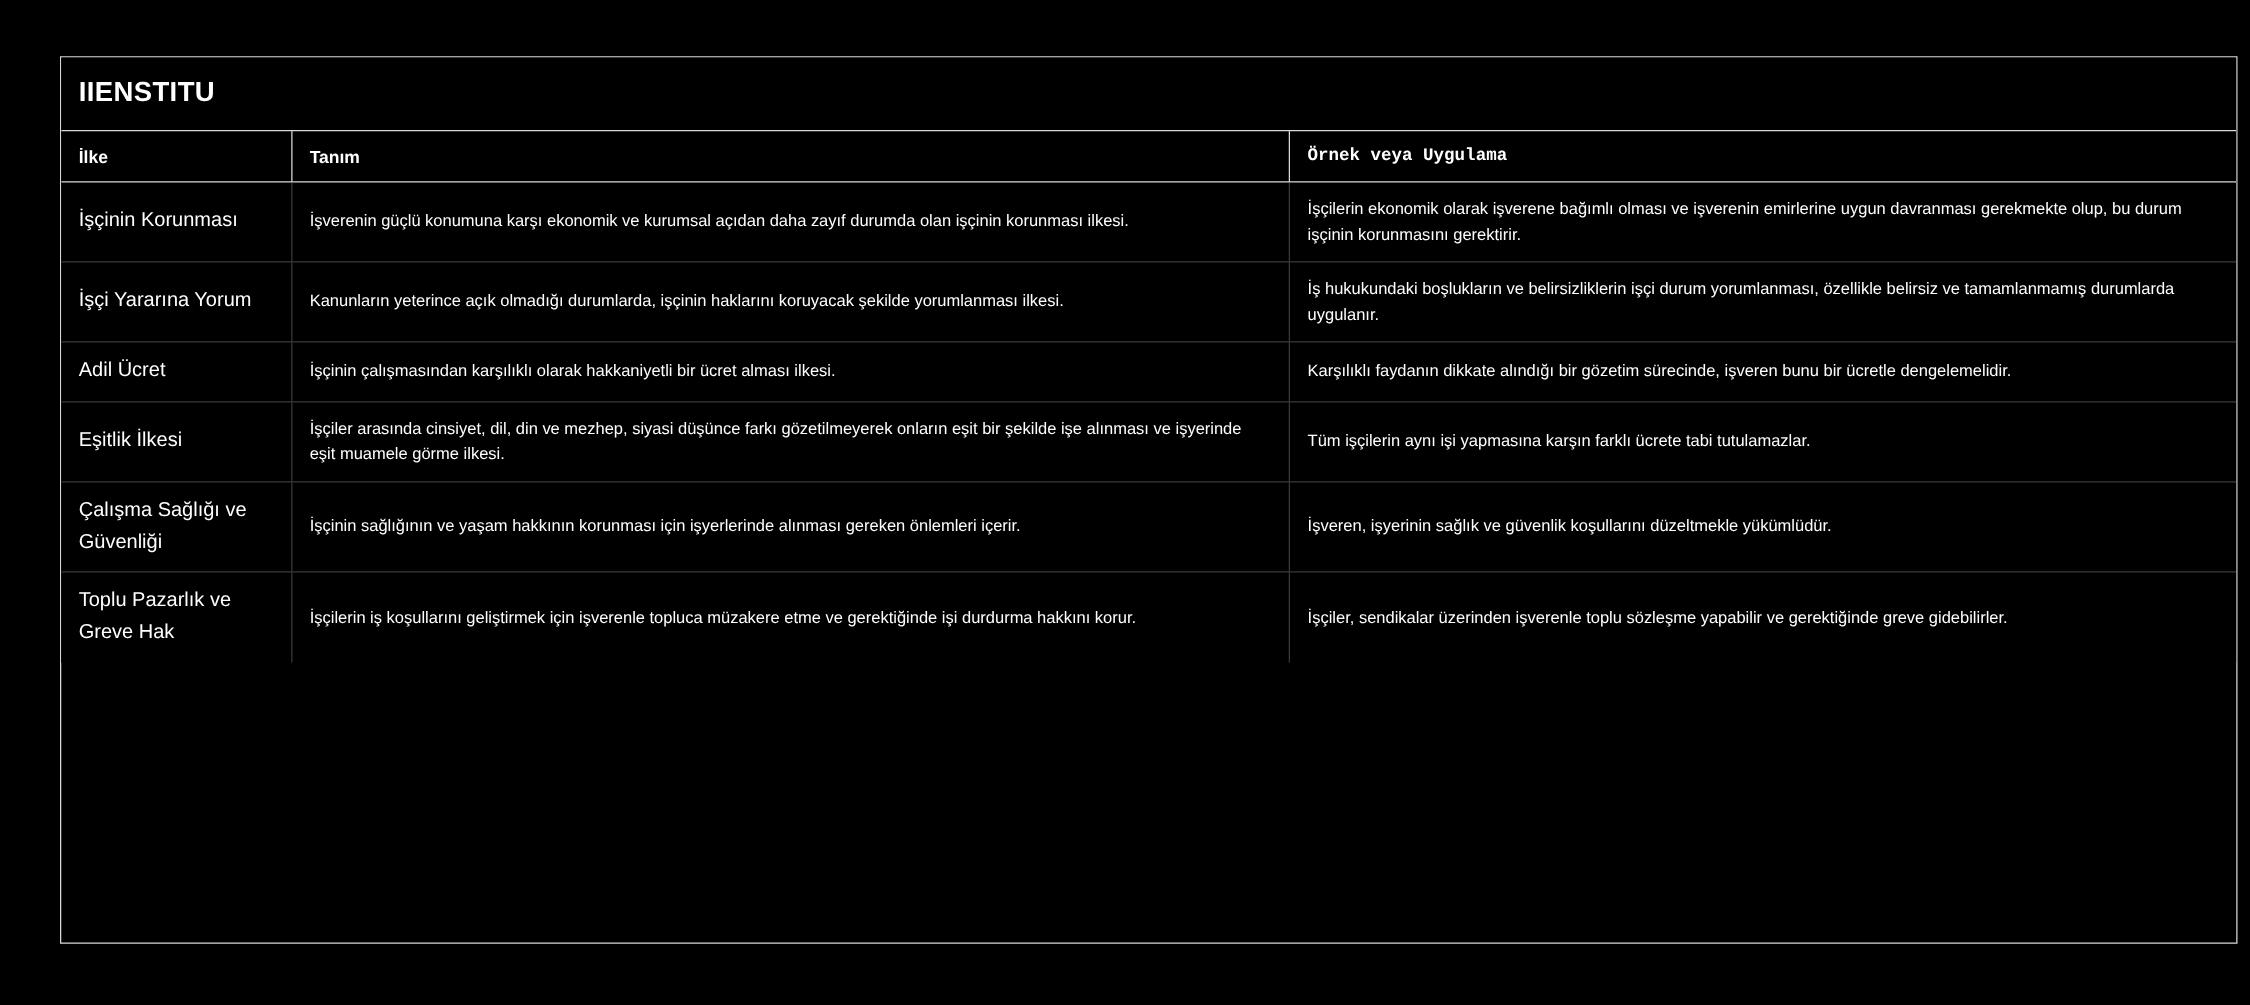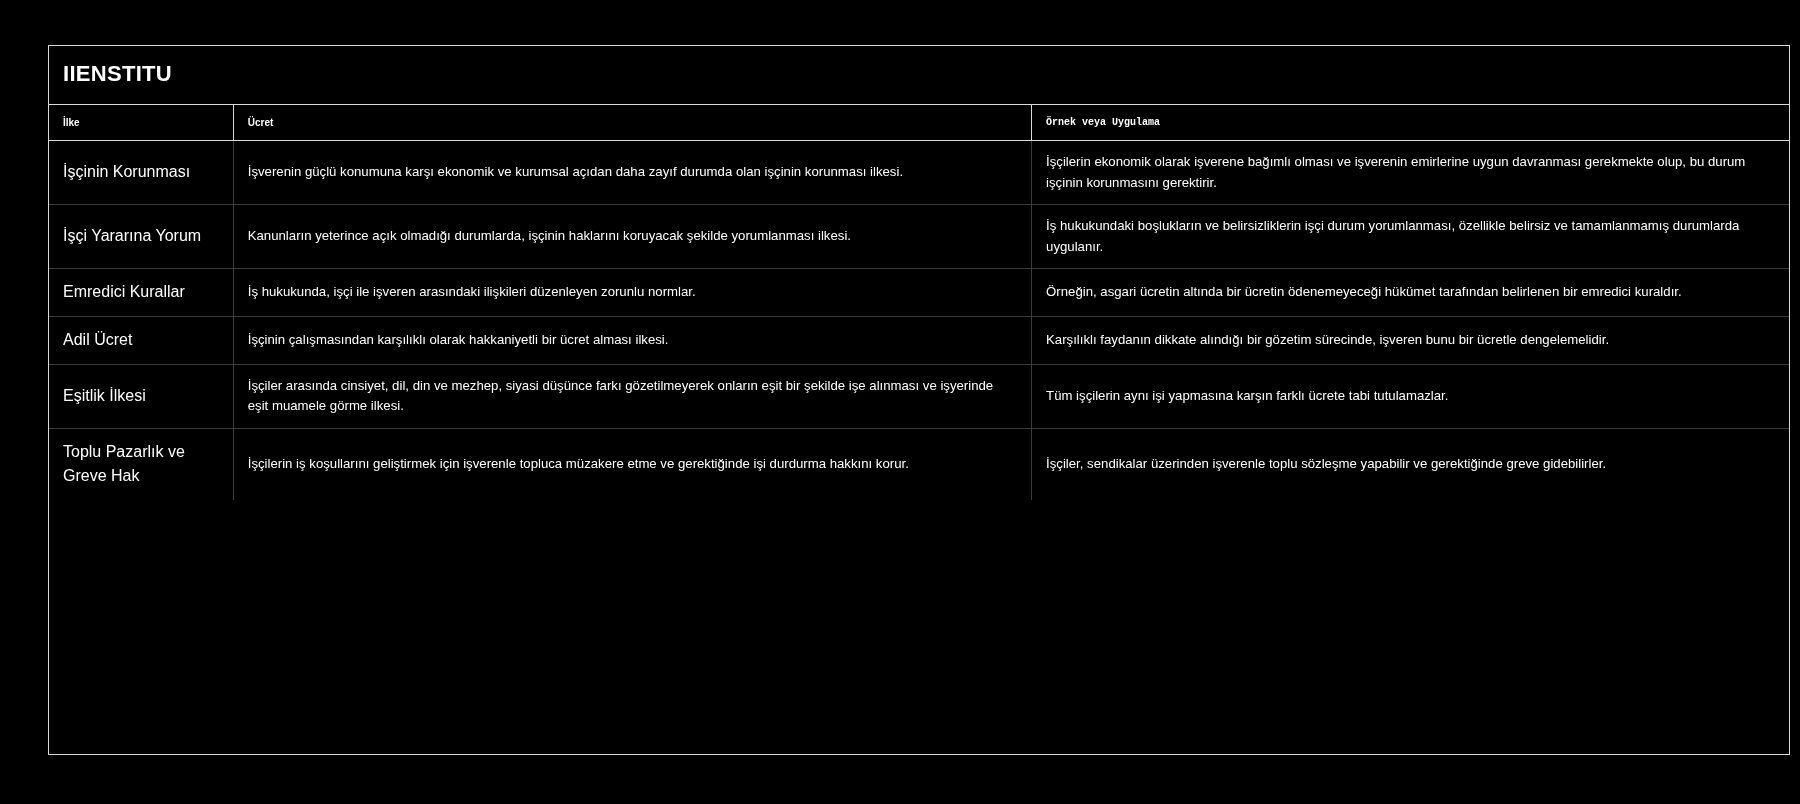--- a/index.html
+++ b/index.html
@@ -60,21 +60,21 @@
     font-weight: bold;
     letter-spacing: 0.3px;
     color: #ffffff;
     line-height: 1.1;
   }
 
   
   tr.head-row th {
     background: #000000;
     color: #ffffff;
-    font-size: 10px;
+    font-size: 14px;
     font-weight: bold;
     text-align: left;
     padding: 12px 14px 12px 14px;
     border-bottom: 1px solid #d9d9d9;
     border-right: 1px solid #d9d9d9;
     vertical-align: middle;
     white-space: nowrap;
   }
   tr.head-row th:last-child { border-right: none; font-family: Liberation Mono, monospace; }
 
@@ -107,49 +107,49 @@
         <col class="c3">
       </colgroup>
       <thead>
         <tr class="brand-row">
           <td colspan="3">
             <div class="brand-title">IIENSTITU</div>
           </td>
         </tr>
         <tr class="head-row">
           <th>İlke</th>
-          <th>Ücret</th>
+          <th>Tanım</th>
           <th>Örnek veya Uygulama</th>
         </tr>
       </thead>
       <tbody>
         <tr>
           <td class="col-ilke">İşçinin Korunması</td>
           <td class="col-tanim">İşverenin güçlü konumuna karşı ekonomik ve kurumsal açıdan daha zayıf durumda olan işçinin korunması ilkesi.</td>
           <td class="col-ornek">İşçilerin ekonomik olarak işverene bağımlı olması ve işverenin emirlerine uygun davranması gerekmekte olup, bu durum işçinin korunmasını gerektirir.</td>
         </tr>
         <tr>
           <td class="col-ilke">İşçi Yararına Yorum</td>
           <td class="col-tanim">Kanunların yeterince açık olmadığı durumlarda, işçinin haklarını koruyacak şekilde yorumlanması ilkesi.</td>
           <td class="col-ornek">İş hukukundaki boşlukların ve belirsizliklerin işçi durum yorumlanması, özellikle belirsiz ve tamamlanmamış durumlarda uygulanır.</td>
         </tr>
         <tr>
-          <td class="col-ilke">Emredici Kurallar</td>
-          <td class="col-tanim">İş hukukunda, işçi ile işveren arasındaki ilişkileri düzenleyen zorunlu normlar.</td>
-          <td class="col-ornek">Örneğin, asgari ücretin altında bir ücretin ödenemeyeceği hükümet tarafından belirlenen bir emredici kuraldır.</td>
-        </tr>
-        <tr>
           <td class="col-ilke">Adil Ücret</td>
           <td class="col-tanim">İşçinin çalışmasından karşılıklı olarak hakkaniyetli bir ücret alması ilkesi.</td>
           <td class="col-ornek">Karşılıklı faydanın dikkate alındığı bir gözetim sürecinde, işveren bunu bir ücretle dengelemelidir.</td>
         </tr>
         <tr>
           <td class="col-ilke">Eşitlik İlkesi</td>
           <td class="col-tanim">İşçiler arasında cinsiyet, dil, din ve mezhep, siyasi düşünce farkı gözetilmeyerek onların eşit bir şekilde işe alınması ve işyerinde eşit muamele görme ilkesi.</td>
           <td class="col-ornek">Tüm işçilerin aynı işi yapmasına karşın farklı ücrete tabi tutulamazlar.</td>
+        </tr>
+        <tr>
+          <td class="col-ilke">Çalışma Sağlığı ve Güvenliği</td>
+          <td class="col-tanim">İşçinin sağlığının ve yaşam hakkının korunması için işyerlerinde alınması gereken önlemleri içerir.</td>
+          <td class="col-ornek">İşveren, işyerinin sağlık ve güvenlik koşullarını düzeltmekle yükümlüdür.</td>
         </tr>
         <tr>
           <td class="col-ilke">Toplu Pazarlık ve Greve Hak</td>
           <td class="col-tanim">İşçilerin iş koşullarını geliştirmek için işverenle topluca müzakere etme ve gerektiğinde işi durdurma hakkını korur.</td>
           <td class="col-ornek">İşçiler, sendikalar üzerinden işverenle toplu sözleşme yapabilir ve gerektiğinde greve gidebilirler.</td>
         </tr>
       </tbody>
     </table>
   </div>
 </div>

